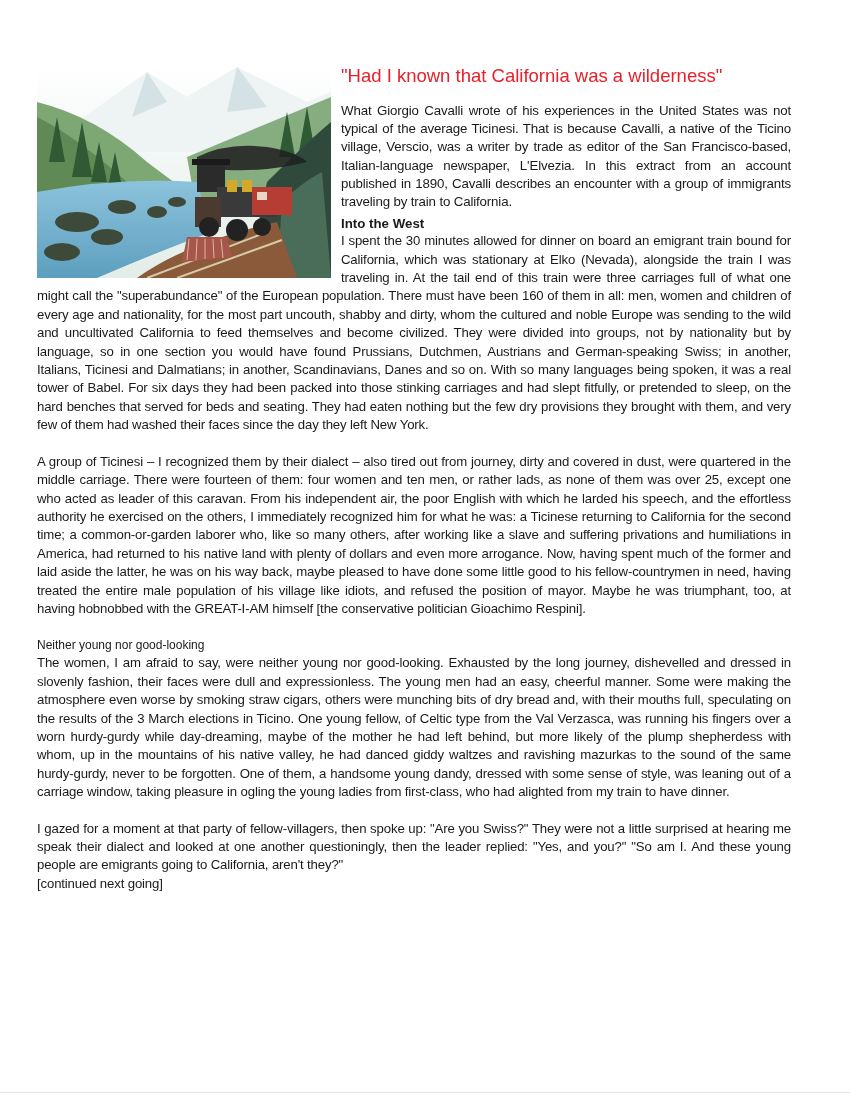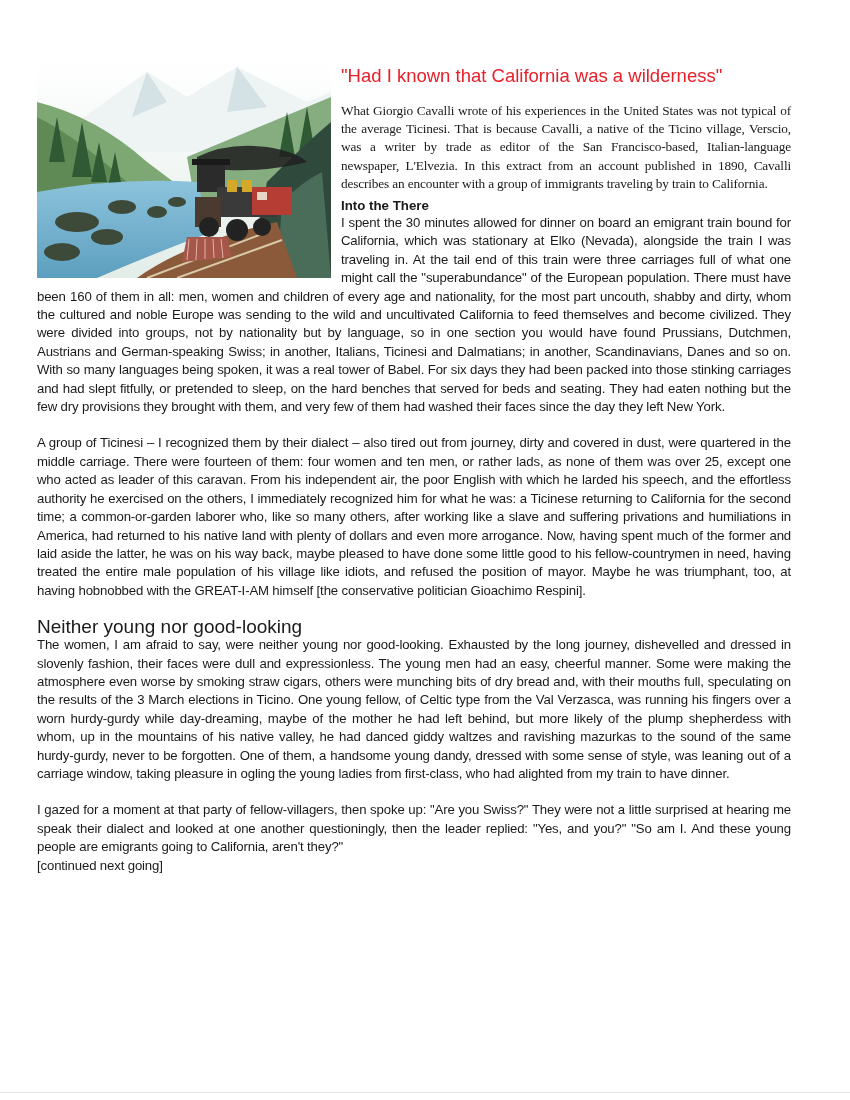--- a/index.html
+++ b/index.html
@@ -16,25 +16,25 @@
   }
   .illustration {
     float: left; width: 294px; height: 216px; margin: 0 10px 0 0;
     position: relative; overflow: hidden;
   }
   .title {
     color: #e8202a; font-family: "Liberation Sans", sans-serif;
     font-size: 18.5px; line-height: 24px; margin: 2px 0 14px 8px;
     text-align: left;
   }
-  .intro { font-family: Liberation Serif, serif; font-size: 13.3px; line-height: 18.2px; margin: 0 0 14px 0; }
+  .intro { font-family: Liberation Sans, sans-serif; font-size: 13.3px; line-height: 18.2px; margin: 0 0 14px 0; }
   .subhead-bold { font-family: "Liberation Sans", sans-serif; font-weight: bold; font-size: 13.3px; line-height: 17px; margin-top: 4px; }
   .p { margin: 0; letter-spacing: -0.15px; }
   .gap { height: 18px; }
-  .subhead-plain { font-size: 19px; line-height: 18px; }
+  .subhead-plain { font-size: 12px; line-height: 18px; }
   .bottom-line {
     position: absolute; left: 0; right: 0; top: 1092px; height: 1px; background: #e4e4e4;
   }
 </style>
 </head>
 <body>
 
 <div class="page">
   <div class="content">
 
@@ -109,21 +109,21 @@
           <line x1="176" y1="177" x2="177" y2="196"></line>
           <line x1="184" y1="177" x2="186" y2="196"></line>
         </g>
       </svg>
     </div>
 
     <div class="title" style="color: rgb(232, 32, 42);">"Had I known that California was a wilderness"</div>
 
     <div class="intro p">What Giorgio Cavalli wrote of his experiences in the United States was not typical of the average Ticinesi. That is because Cavalli, a native of the Ticino village, Verscio, was a writer by trade as editor of the San Francisco-based, Italian-language newspaper, L'Elvezia. In this extract from an account published in 1890, Cavalli describes an encounter with a group of immigrants traveling by train to California.</div>
 
-    <div class="subhead-bold">Into the There</div>
+    <div class="subhead-bold">Into the West</div>
     <div class="p">I spent the 30 minutes allowed for dinner on board an emigrant train bound for California, which was stationary at Elko (Nevada), alongside the train I was traveling in. At the tail end of this train were three carriages full of what one might call the "superabundance" of the European population. There must have been 160 of them in all: men, women and children of every age and nationality, for the most part uncouth, shabby and dirty, whom the cultured and noble Europe was sending to the wild and uncultivated California to feed themselves and become civilized. They were divided into groups, not by nationality but by language, so in one section you would have found Prussians, Dutchmen, Austrians and German-speaking Swiss; in another, Italians, Ticinesi and Dalmatians; in another, Scandinavians, Danes and so on. With so many languages being spoken, it was a real tower of Babel. For six days they had been packed into those stinking carriages and had slept fitfully, or pretended to sleep, on the hard benches that served for beds and seating. They had eaten nothing but the few dry provisions they brought with them, and very few of them had washed their faces since the day they left New York.</div>
     <div class="gap"></div>
     <div class="p">A group of Ticinesi – I recognized them by their dialect – also tired out from journey, dirty and covered in dust, were quartered in the middle carriage. There were fourteen of them: four women and ten men, or rather lads, as none of them was over 25, except one who acted as leader of this caravan. From his independent air, the poor English with which he larded his speech, and the effortless authority he exercised on the others, I immediately recognized him for what he was: a Ticinese returning to California for the second time; a common-or-garden laborer who, like so many others, after working like a slave and suffering privations and humiliations in America, had returned to his native land with plenty of dollars and even more arrogance. Now, having spent much of the former and laid aside the latter, he was on his way back, maybe pleased to have done some little good to his fellow-countrymen in need, having treated the entire male population of his village like idiots, and refused the position of mayor. Maybe he was triumphant, too, at having hobnobbed with the GREAT-I-AM himself [the conservative politician Gioachimo Respini].</div>
     <div class="gap"></div>
 
     <div class="subhead-plain">Neither young nor good-looking</div>
     <div class="p">The women, I am afraid to say, were neither young nor good-looking. Exhausted by the long journey, dishevelled and dressed in slovenly fashion, their faces were dull and expressionless. The young men had an easy, cheerful manner. Some were making the atmosphere even worse by smoking straw cigars, others were munching bits of dry bread and, with their mouths full, speculating on the results of the 3 March elections in Ticino. One young fellow, of Celtic type from the Val Verzasca, was running his fingers over a worn hurdy-gurdy while day-dreaming, maybe of the mother he had left behind, but more likely of the plump shepherdess with whom, up in the mountains of his native valley, he had danced giddy waltzes and ravishing mazurkas to the sound of the same hurdy-gurdy, never to be forgotten. One of them, a handsome young dandy, dressed with some sense of style, was leaning out of a carriage window, taking pleasure in ogling the young ladies from first-class, who had alighted from my train to have dinner.</div>
     <div class="gap"></div>
     <div class="p">I gazed for a moment at that party of fellow-villagers, then spoke up: "Are you Swiss?" They were not a little surprised at hearing me speak their dialect and looked at one another questioningly, then the leader replied: "Yes, and you?" "So am I. And these young people are emigrants going to California, aren't they?"</div>
     <div class="p" style="text-align:left">[continued next going]</div>

